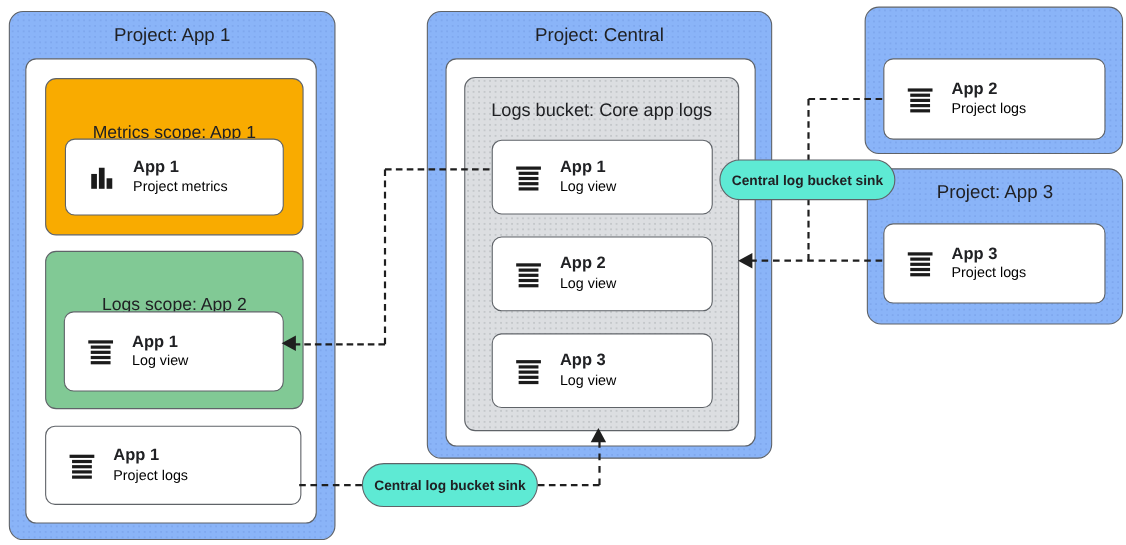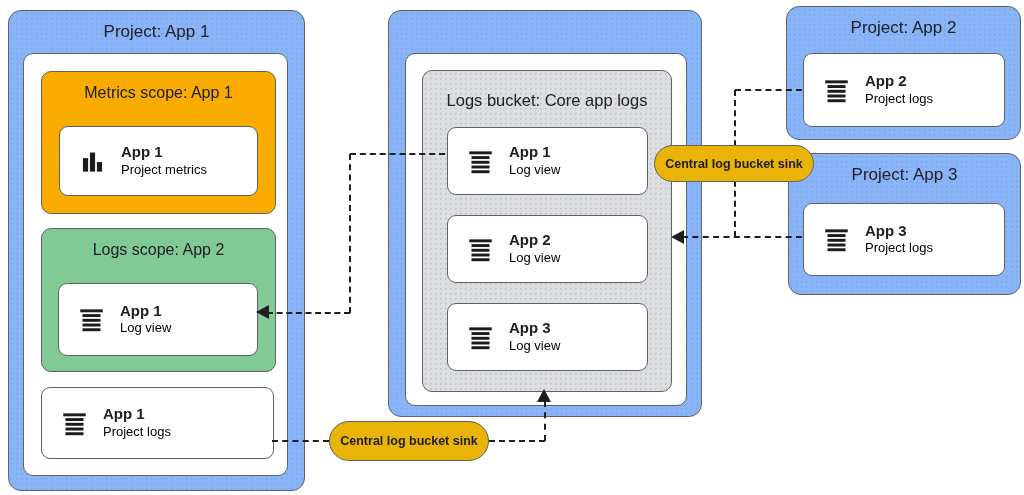--- a/index.html
+++ b/index.html
@@ -10,21 +10,21 @@
   
   .proj{position:absolute;background:#8ab4f8;
         background-image:radial-gradient(rgba(30,60,150,0.10) 1px, transparent 1px);
         background-size:5px 5px;
         border:1.6px solid #5f6368;border-radius:13px;}
   .proj-title{padding-top:11px;text-align:center;font-size:17px;color:#202124;}
   .inner{position:absolute;background:#ffffff;border:1.4px solid #5f6368;border-radius:10px;}
   .scope{position:absolute;border:1.4px solid #5f6368;border-radius:10px;}
   .scope.orange{background:#f9ab00;}
   .scope.green{background:#81c995;}
-  .scope-title{padding-top:12px;text-align:center;font-size:16px;color:#202124;}
+  .scope-title{padding-top:12px;text-align:center;font-size:16px;color:#202124;margin-top:28px;}
   .bucket{position:absolute;background-color:#dcdee1;
         background-image:radial-gradient(#c4c7ca 1px, transparent 1px);
         background-size:5px 5px;
         border:1.4px solid #5f6368;border-radius:10px;}
   .bucket-title{padding-top:20px;text-align:center;font-size:16.5px;color:#202124;}
 
   
   .card{position:absolute;background:#ffffff;border:1.4px solid #5f6368;border-radius:9px;
         display:flex;align-items:center;gap:15px;padding-left:19px;box-sizing:border-box;}
   .card-title{font-size:15px;font-weight:bold;color:#202124;line-height:1.25;}
@@ -36,21 +36,21 @@
   .hline{position:absolute;height:0;border-top:2px dashed #1f1f1f;z-index:3;}
   .vline{position:absolute;width:0;border-left:2px dashed #1f1f1f;z-index:3;}
   .arrow-left{position:absolute;width:0;height:0;z-index:4;
         border-top:7px solid transparent;border-bottom:7px solid transparent;
         border-right:13px solid #1f1f1f;}
   .arrow-up{position:absolute;width:0;height:0;z-index:4;
         border-left:7px solid transparent;border-right:7px solid transparent;
         border-bottom:13px solid #1f1f1f;}
 
   
-  .pill{position:absolute;background:#eab308;border:1.6px solid #5f6368;border-radius:999px;
+  .pill{position:absolute;background:#5eead4;border:1.6px solid #5f6368;border-radius:999px;
         display:flex;align-items:center;justify-content:center;
         font-size:12.5px;font-weight:bold;color:#202124;z-index:5;box-sizing:border-box;}
 </style>
 </head>
 <body>
 
 <div class="canvas">
 
   <div class="hline" style="left:350px;top:153px;width:95px"></div>
   <div class="vline" style="left:349px;top:154px;height:159px"></div>
@@ -120,20 +120,21 @@
         <div>
           <div class="card-title">App 1</div>
           <div class="card-sub">Project logs</div>
         </div>
       </div>
 
     </div>
   </div>
 
   <div class="proj" style="left:388px;top:10px;width:312px;height:405px">
+    <div class="proj-title">Project: Central</div>
     <div class="inner" style="left:16px;top:42px;width:280px;height:351px">
       <div class="bucket" style="left:16px;top:16px;width:248px;height:320px">
         <div class="bucket-title">Logs bucket: Core app logs</div>
 
         <div class="card" style="left:24px;top:56px;width:201px;height:68px">
           <span class="icn">
             <svg viewBox="0 0 24 24" fill="#1b1b1b">
                 <rect x="2" y="3" width="20" height="2.6"></rect>
                 <rect x="4" y="7.2" width="16" height="2.6"></rect>
                 <rect x="4" y="11.4" width="16" height="2.6"></rect>
@@ -177,21 +178,20 @@
             <div class="card-title">App 3</div>
             <div class="card-sub">Log view</div>
           </div>
         </div>
 
       </div>
     </div>
   </div>
 
   <div class="proj" style="left:786px;top:6px;width:233px;height:132px">
-    <div class="proj-title">Project: App 2</div>
     <div class="card" style="left:16px;top:46px;width:202px;height:74px">
       <span class="icn">
         <svg viewBox="0 0 24 24" fill="#1b1b1b">
             <rect x="2" y="3" width="20" height="2.6"></rect>
             <rect x="4" y="7.2" width="16" height="2.6"></rect>
             <rect x="4" y="11.4" width="16" height="2.6"></rect>
             <rect x="4" y="15.6" width="16" height="2.6"></rect>
             <rect x="4" y="19.8" width="16" height="2.6"></rect>
           </svg>
       </span>

